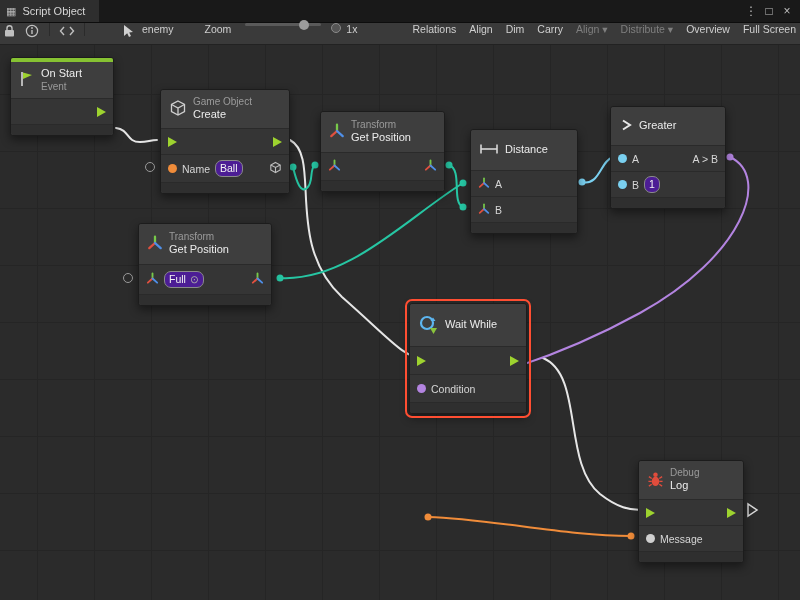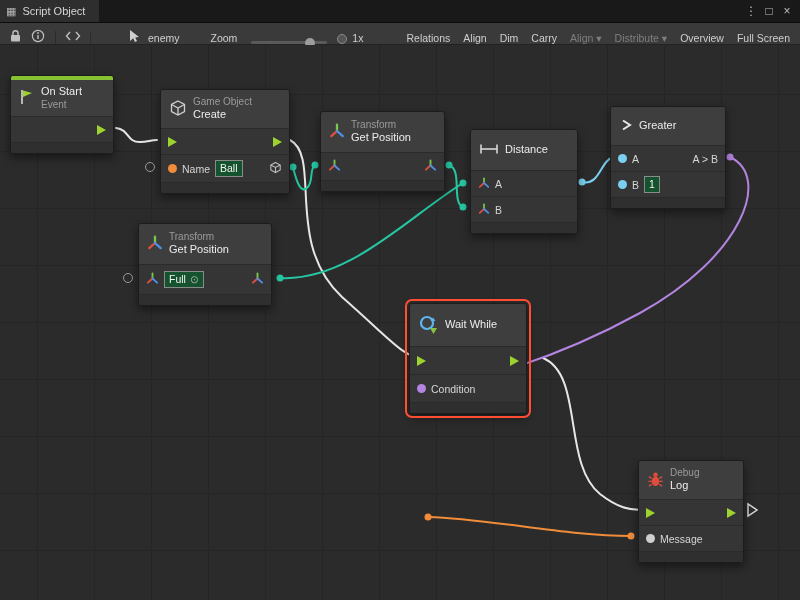--- a/index.html
+++ b/index.html
@@ -9,23 +9,23 @@
   
   .titlebar{height:22px;display:flex;align-items:center;background:#191919;
             border-bottom:1px solid #0d0d0d;font-size:11px;}
   .tab{display:flex;align-items:center;gap:6px;height:22px;padding:0 14px 0 6px;
        background:#2e2e2e;color:#d6d6d6;}
   .tab-icon{color:#b5b5b5;font-size:11px;}
   .win-controls{margin-left:auto;display:flex;align-items:center;padding-right:4px;color:#bdbdbd;}
   .win-btn{width:18px;text-align:center;font-size:12px;line-height:22px;}
 
   
-  .toolbar{height:21px;display:flex;align-items:flex-end;background:#3a3a3a;
+  .toolbar{height:21px;display:flex;align-items:flex-start;background:#3a3a3a;
            border-bottom:1px solid #222;font-size:10.5px;color:#cfcfcf;
-           gap:5px;padding:0 6px;white-space:nowrap;}
+           gap:5px;padding:0 0;white-space:nowrap;}
   .tb-icon{display:inline-flex;align-items:center;justify-content:center;width:18px;height:16px;}
   .tb-sep{width:1px;height:13px;background:#2b2b2b;margin:0 3px;}
   .tb-btn{padding:0 4px;}
   .tb-btn.dim{color:#7f7f7f;}
   .zoom-track{width:76px;height:3px;background:#5a5a5a;border-radius:2px;position:relative;margin:0 5px;}
   .zoom-knob{position:absolute;top:-3.5px;left:70%;width:10px;height:10px;background:#9c9c9c;border-radius:50%;}
   .zoom-dot{width:8px;height:8px;border:1px solid #8a8a8a;border-radius:50%;background:#555;display:inline-block;}
   .mlauto{margin-left:auto;}
 
   
@@ -44,21 +44,21 @@
   .ts{font-size:11px;color:#ececec;}
   .tm{font-size:10px;color:#9b9b9b;}
   .row{display:flex;align-items:center;gap:5px;padding:0 7px;background:#353535;border-top:1px solid #2a2a2a;}
   .spacer{flex:1;}
   .footer{height:11px;background:#2f2f2f;border-top:1px solid #2a2a2a;border-radius:0 0 3px 3px;}
   .fa{width:0;height:0;border-top:5px solid transparent;border-bottom:5px solid transparent;
       border-left:9px solid #9ed32f;flex:none;}
   .dot{width:9px;height:9px;border-radius:50%;flex:none;}
   .dot.orange{background:#f08c3a;} .dot.blue{background:#7ad0f0;}
   .dot.purple{background:#b384e0;} .dot.gray{background:#cfcfcf;}
-  .field{background:#14532d;border:1px solid #8a8a8a;border-radius:0;padding:0 4px;
+  .field{background:#4c1d95;border:1px solid #8a8a8a;border-radius:7px;padding:0 4px;
          font-size:10.5px;line-height:15px;color:#f2f2f2;white-space:nowrap;display:inline-flex;
          align-items:center;gap:4px;}
   .accent{height:4px;background:#86c232;border-radius:2px 2px 0 0;}
   .selected{outline:2px solid #ff4e32;outline-offset:2px;}
   .port-label{font-size:10.5px;color:#d6d6d6;}
   .empty-port{position:absolute;width:8px;height:8px;border:1px solid #9a9a9a;border-radius:50%;z-index:2;}
 </style>
 </head>
 <body>
 
@@ -152,21 +152,21 @@
         <circle cx="424" cy="341" r="3.5" fill="#b384e0"></circle>
       <circle cx="428" cy="472" r="3.5" fill="#f08c3a"></circle>
         <circle cx="631" cy="491" r="3.5" fill="#f08c3a"></circle>
     </g>
     <polygon points="748,459 748,471 757,465" fill="none" stroke="#d8d8d8" stroke-width="1.5"></polygon>
   </svg>
 
   <span class="empty-port" style="left:145px;top:117px"></span>
   <span class="empty-port" style="left:123px;top:228px"></span>
 
-  <div class="node" style="left:10px;top:30px;width:104px">
+  <div class="node" style="left:10px;top:12px;width:104px">
     <div class="accent"></div>
     <div class="hdr" style="height:36px">
       <span>
         <svg width="16" height="18" viewBox="0 0 16 18">
             <line x1="3" y1="2" x2="3" y2="16" stroke="#d8d8d8" stroke-width="1.6"></line>
             <path d="M4,2.5 L13,5 L4,9 Z" fill="#9ed32f"></path>
           </svg>
       </span>
       <div class="tt">
         <div class="ts">On Start</div>

